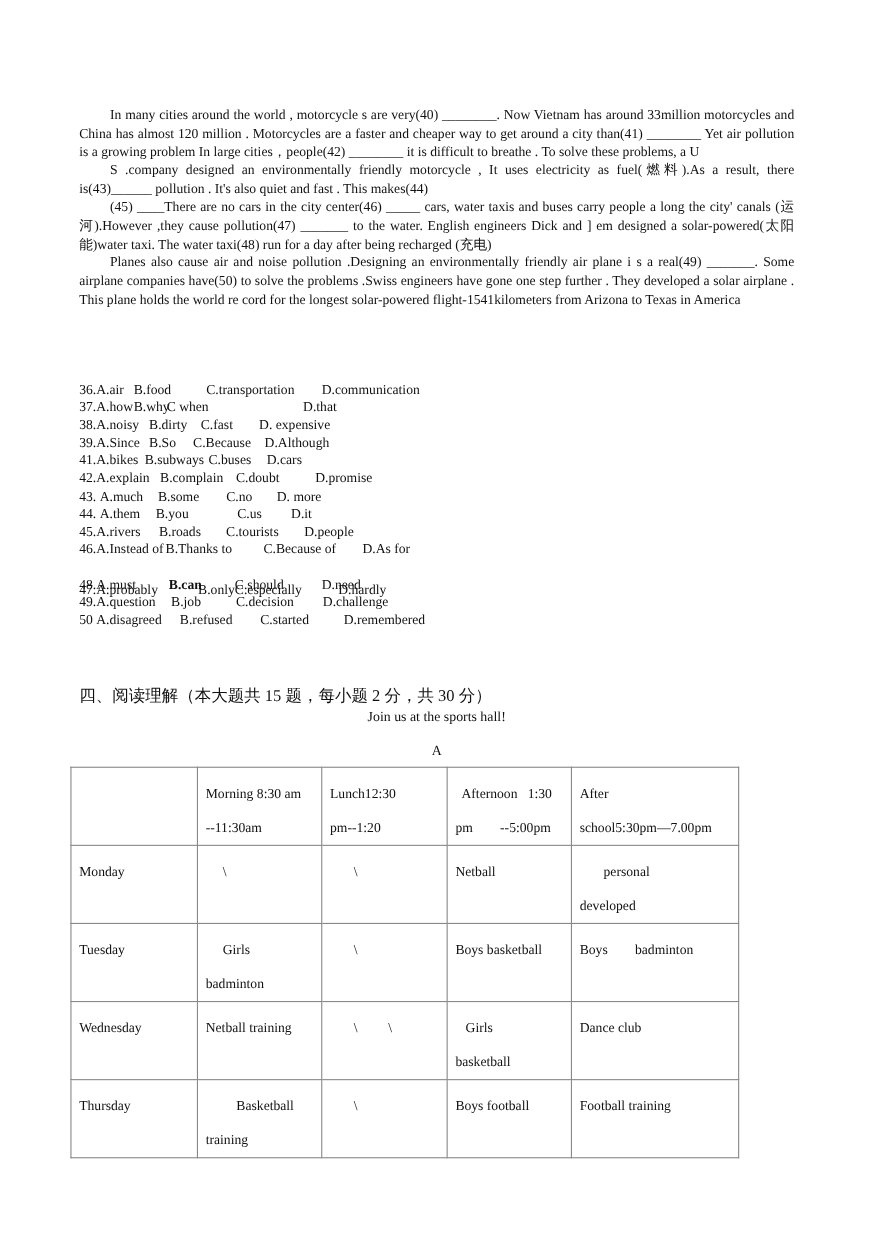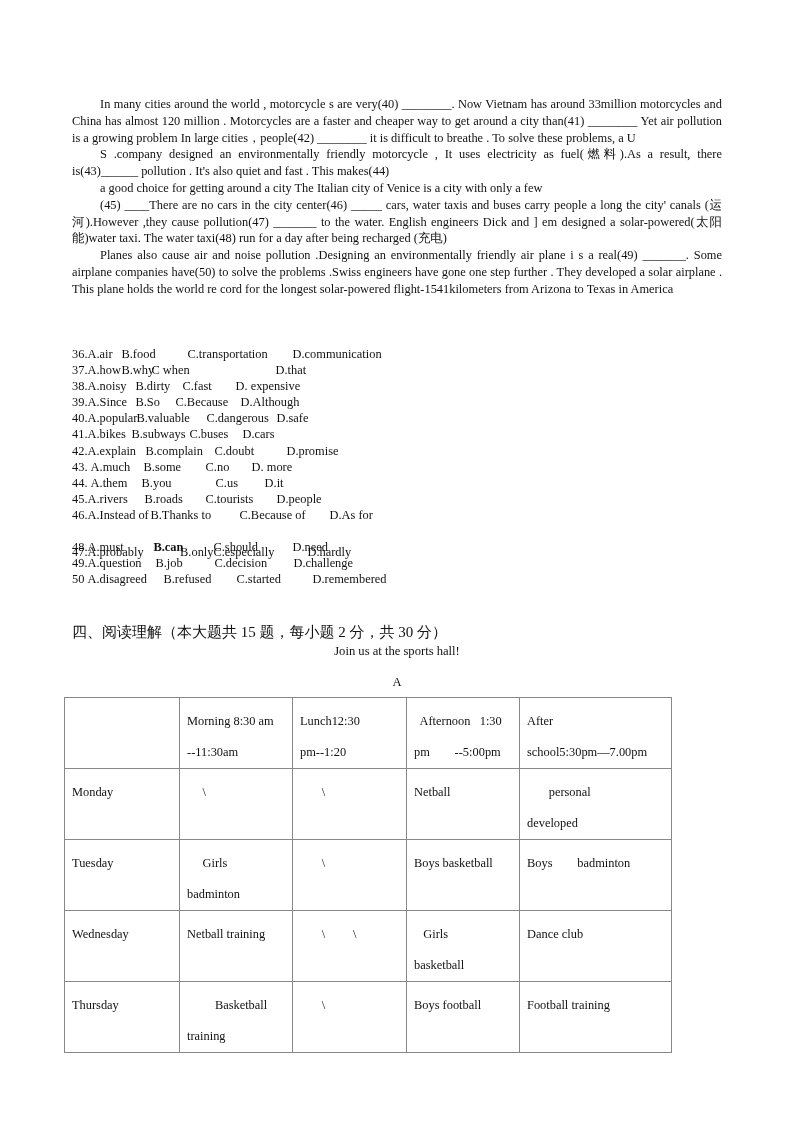--- a/index.html
+++ b/index.html
@@ -43,31 +43,29 @@
   table.schedule tr.h-row td { height: 55px; }
   table.schedule tr.d-row td { height: 55px; }
   .cell-line { display: block; white-space: pre; }
 </style>
 </head>
 <body>
 
 <div class="passage">
   <p class="ind">In many cities around the world , motorcycle s are very(40) ________. Now Vietnam has around 33million motorcycles and China has almost 120 million . Motorcycles are a faster and cheaper way to get around a city than(41) ________ Yet air pollution is a growing problem In large cities，people(42) ________ it is difficult to breathe . To solve these problems, a U</p>
   <p class="ind">S .company designed an environmentally friendly motorcycle , It uses electricity as fuel(燃料).As a result, there is(43)______ pollution . It's also quiet and fast . This makes(44)</p>
-  <p class="ind">a good choice for getting around a city The Italian city of Venice is a city with only a few</p>
   <p class="ind">(45) ____There are no cars in the city center(46) _____ cars, water taxis and buses carry people a long the city' canals (运河).However ,they cause pollution(47) _______ to the water. English engineers Dick and ] em designed a solar-powered(太阳能)water taxi. The water taxi(48)            run for a day after being recharged (充电)</p>
   <p class="ind">Planes also cause air and noise pollution .Designing an environmentally friendly air plane   i s a real(49) _______. Some airplane companies have(50) to solve the problems .Swiss engineers have gone one step further . They developed a solar airplane . This plane holds the world re cord for the longest solar-powered flight-1541kilometers from Arizona to Texas in America</p>
 </div>
 
 <div class="options" id="options">
     <div class="opt-row"><span>36.</span><span style="width: 34px;">A.air</span><span style="width: 66px;">B.food</span><span style="width: 105px;">C.transportation</span><span>D.communication</span></div>
     <div class="opt-row"><span>37.</span><span style="width: 34px;">A.how</span><span style="width: 30px;">B.why</span><span style="width: 124px;">C when</span><span>D.that</span></div>
     <div class="opt-row"><span>38.</span><span style="width: 48px;">A.noisy</span><span style="width: 47px;">B.dirty</span><span style="width: 53px;">C.fast</span><span>D. expensive</span></div>
     <div class="opt-row"><span>39.</span><span style="width: 48px;">A.Since</span><span style="width: 40px;">B.So</span><span style="width: 65px;">C.Because</span><span>D.Although</span></div>
-    <div class="opt-row"><span>40.</span><span style="width: 49px;">A.popular</span><span style="width: 70px;">B.valuable</span><span style="width: 70px;">C.dangerous</span><span>D.safe</span></div>
     <div class="opt-row"><span>41.</span><span style="width: 44px;">A.bikes</span><span style="width: 58px;">B.subways</span><span style="width: 53px;">C.buses</span><span>D.cars</span></div>
     <div class="opt-row"><span>42.</span><span style="width: 58px;">A.explain</span><span style="width: 69px;">B.complain</span><span style="width: 72px;">C.doubt</span><span>D.promise</span></div>
     <div class="opt-row"><span>43. </span><span style="width: 53px;">A.much</span><span style="width: 62px;">B.some</span><span style="width: 46px;">C.no</span><span>D. more</span></div>
     <div class="opt-row"><span>44. </span><span style="width: 51px;">A.them</span><span style="width: 58px;">B.you</span><span style="width: 49px; margin-left: 16px;">C.us</span><span>D.it</span></div>
     <div class="opt-row"><span>45.</span><span style="width: 57px;">A.rivers</span><span style="width: 61px;">B.roads</span><span style="width: 71px;">C.tourists</span><span>D.people</span></div>
     <div class="opt-row"><span>46.</span><span style="width: 63px;">A.Instead of</span><span style="width: 89px;">B.Thanks to</span><span style="width: 90px;">C.Because of</span><span>D.As for</span></div>
     <div class="opt-row"><span>47.</span><span style="width: 66px;">A.probably</span><span style="width: 60px; text-align: right;">B.only</span><span style="width: 94px; margin-top: 21px;">C.especially</span><span>D.hardly</span></div>
     <div class="opt-row"><span>48.</span><span style="width: 66px;">A.must</span><span style="width: 60px; font-weight: bold;">B.can</span><span style="width: 79px;">C.should</span><span>D.need</span></div>
     <div class="opt-row"><span>49.</span><span style="width: 68px;">A.question</span><span style="width: 59px;">B.job</span><span style="width: 79px;">C.decision</span><span>D.challenge</span></div>
     <div class="opt-row"><span>50 </span><span style="width: 76px;">A.disagreed</span><span style="width: 73px;">B.refused</span><span style="width: 76px;">C.started</span><span>D.remembered</span></div>

